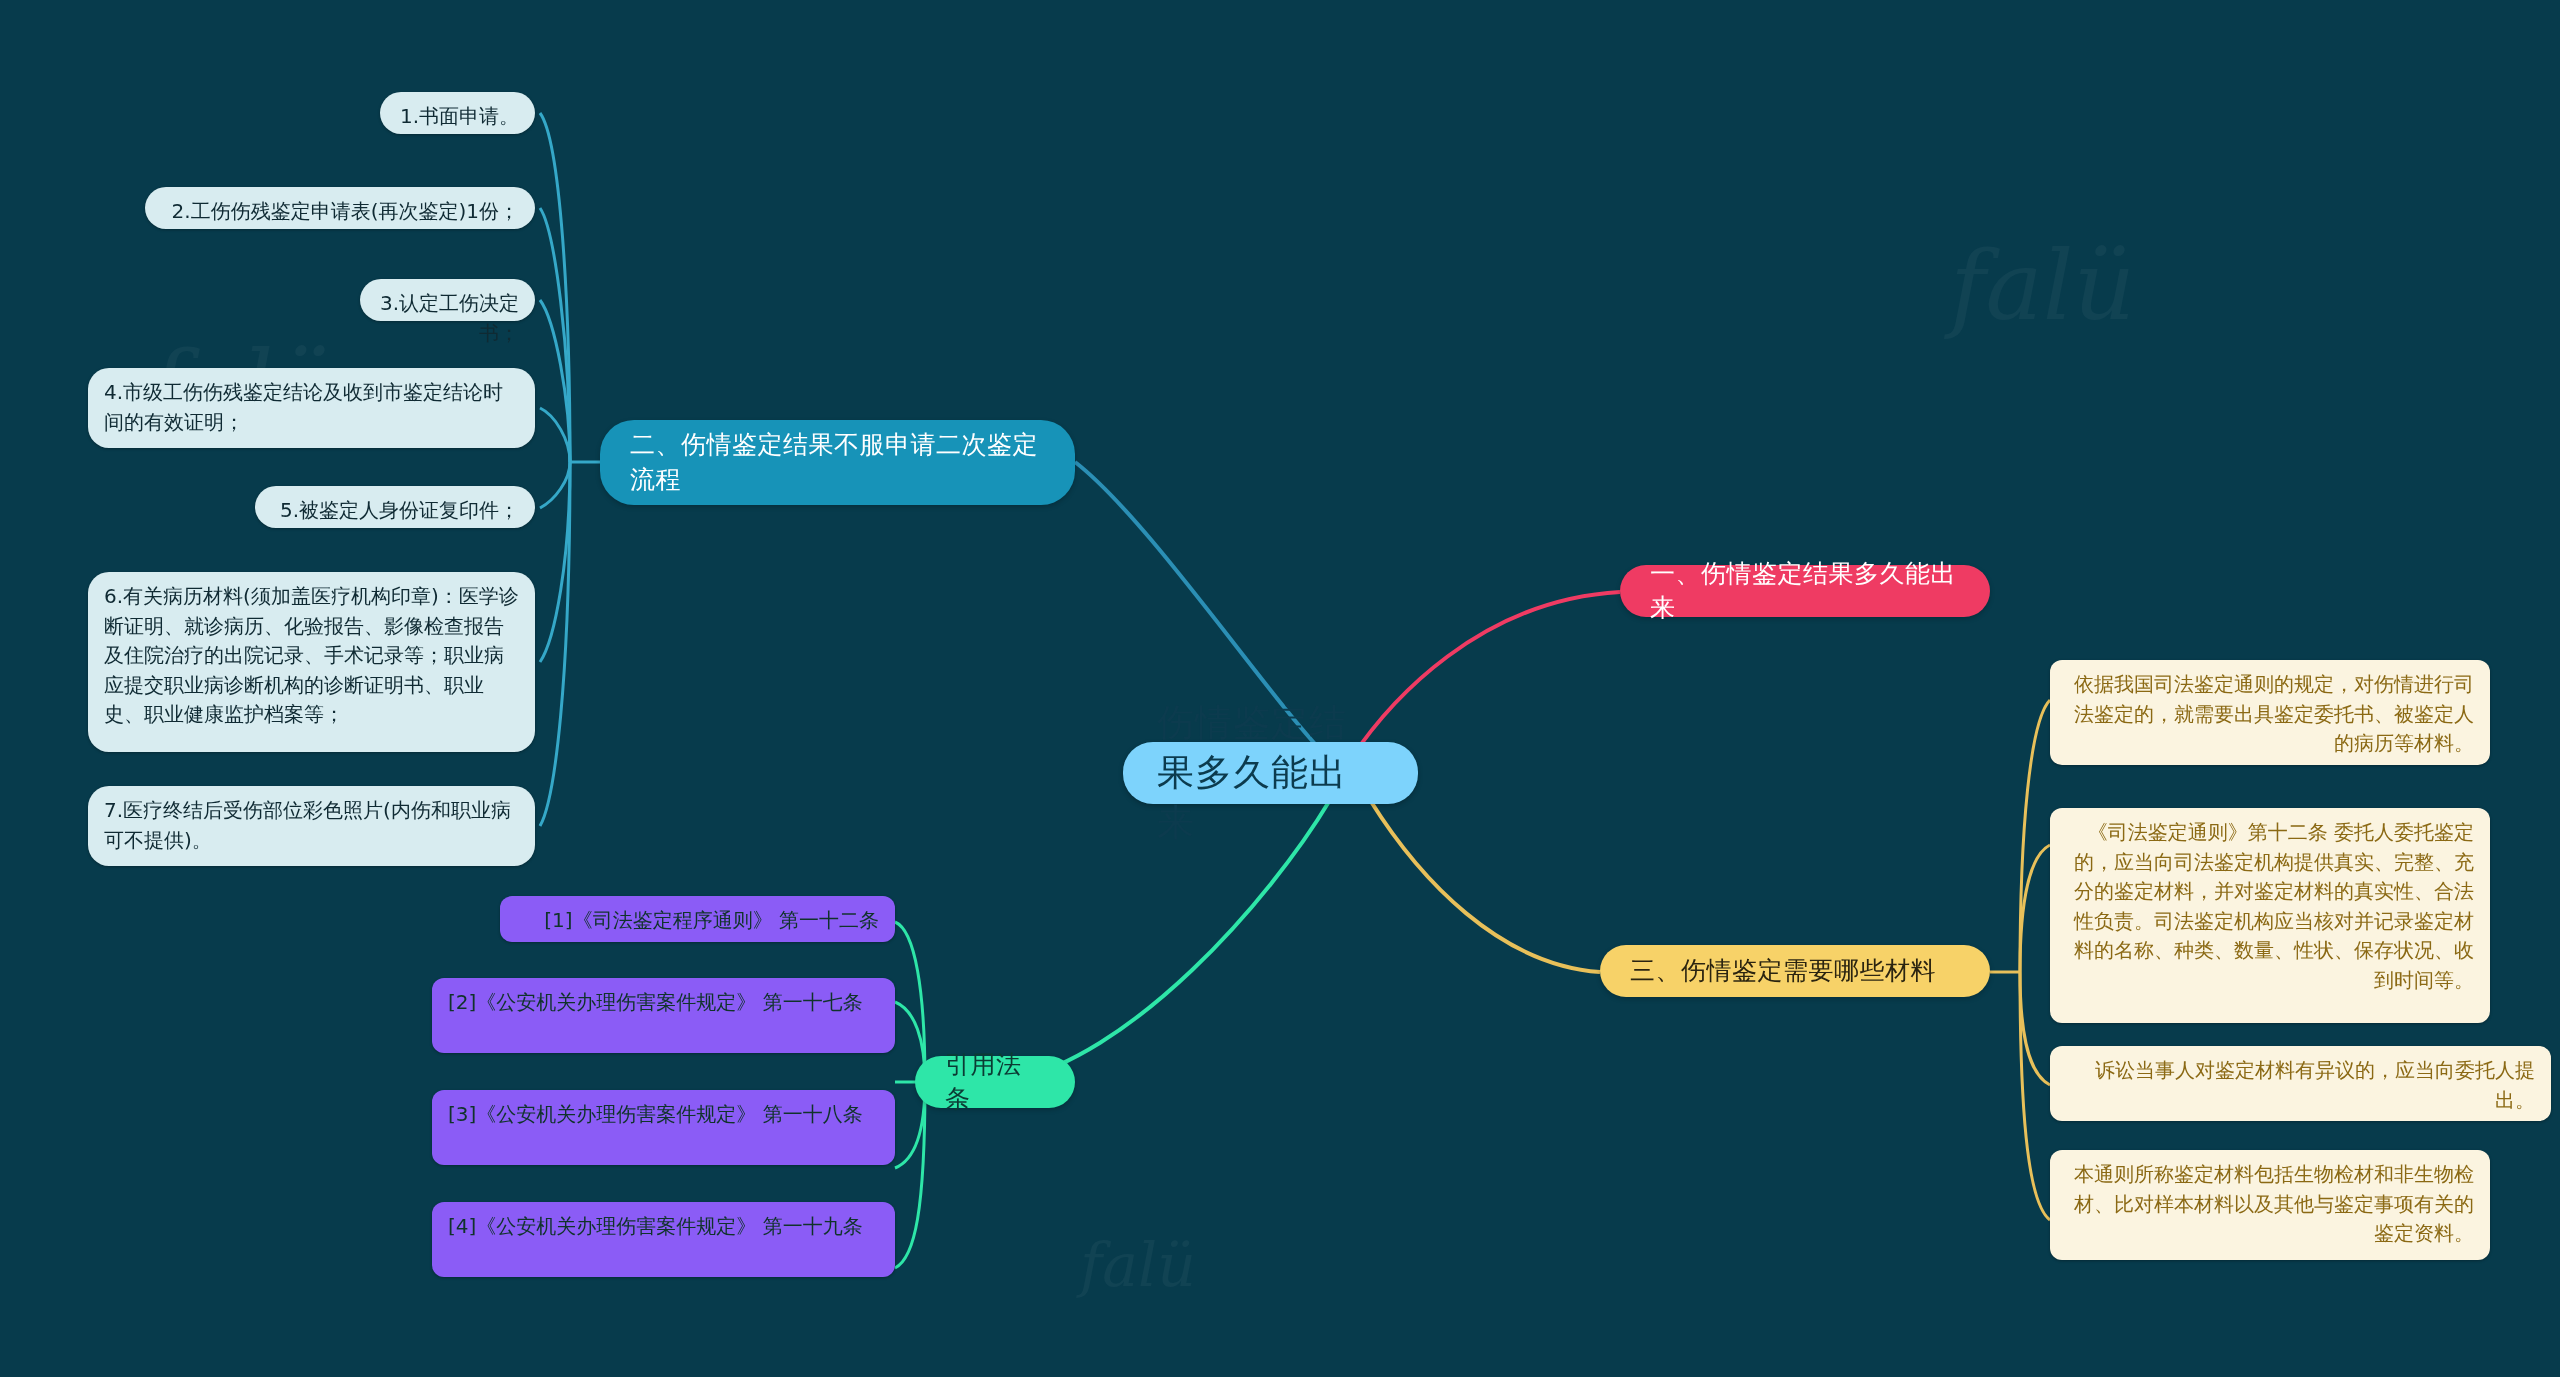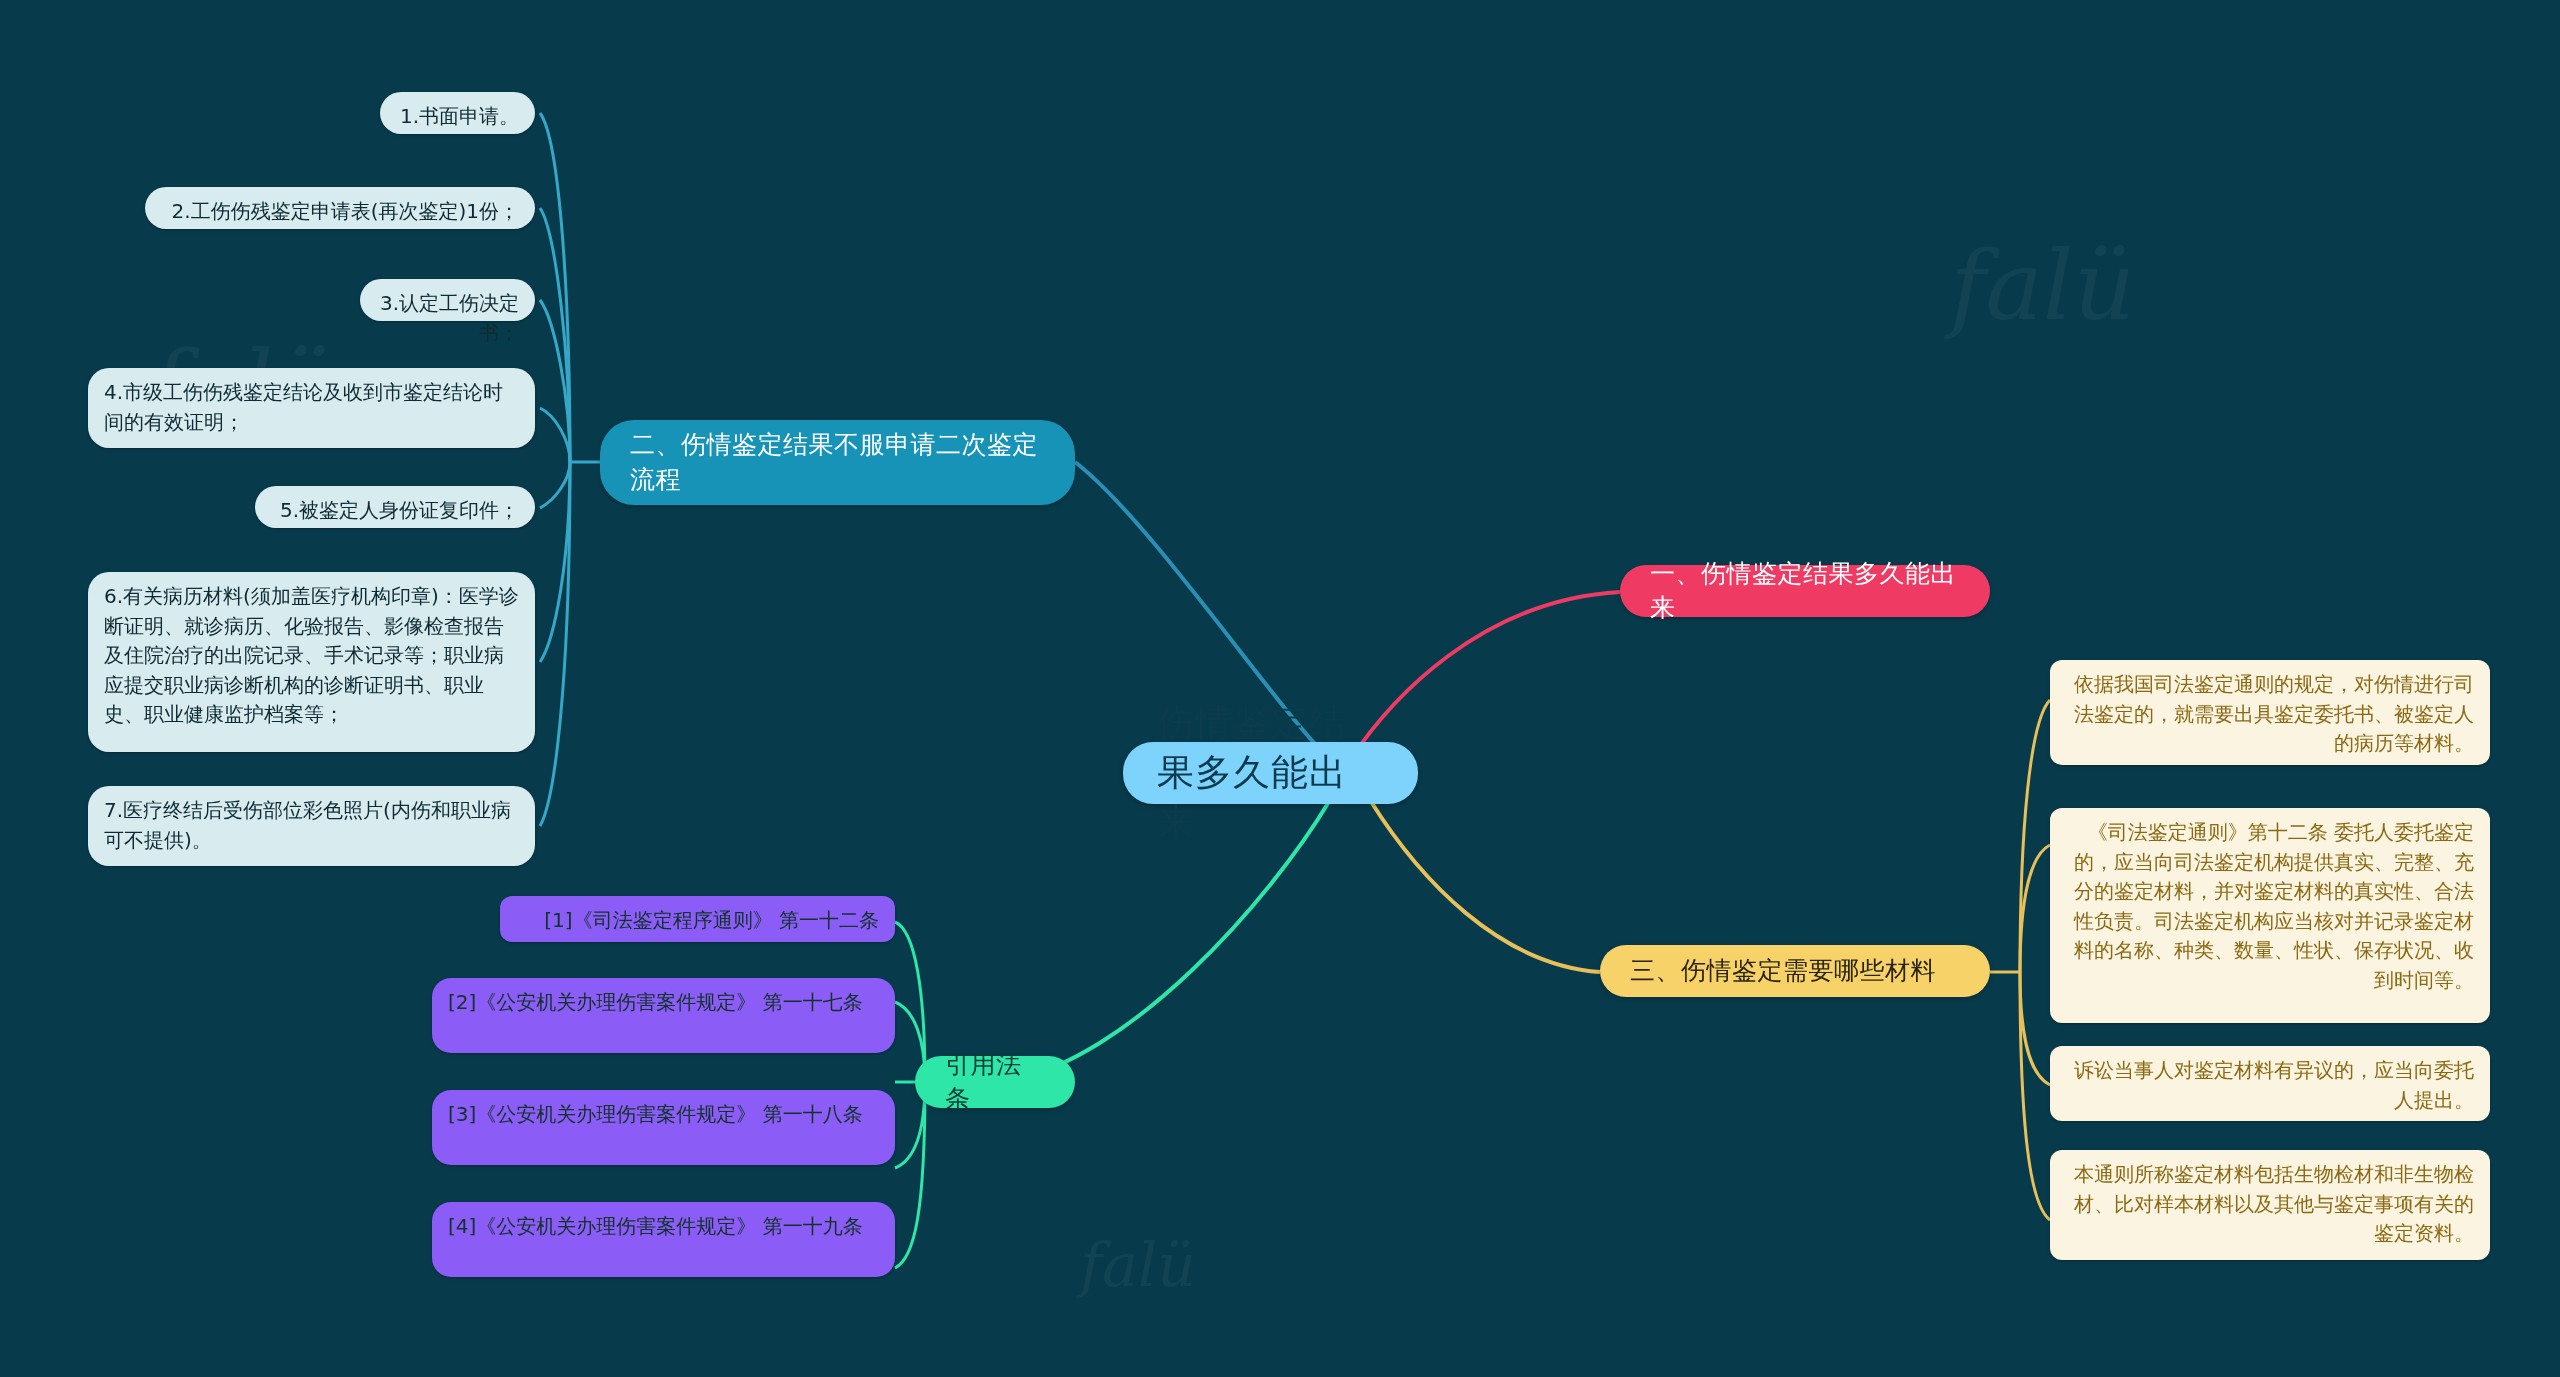--- a/index.html
+++ b/index.html
@@ -70,21 +70,21 @@
     color: #0f2a33;
     text-align: right;
     border-radius: 21px;
   }
   .leaf-blue.wrapL { text-align: left; }
   .leaf-green {
     background: #8b5cf6;
     color: #10332a;
     text-align: right;
   }
-  .leaf-green.wrapL { text-align: left; border-radius: 19px; }
+  .leaf-green.wrapL { text-align: left; }
   .leaf-cream {
     background: #fbf4e0;
     color: #8b6914;
     text-align: right;
   }
   .wm {
     position: absolute;
     color: rgba(255,255,255,.045);
     font-size: 96px;
     font-style: italic;
@@ -186,21 +186,21 @@
   </div>
 
   <div class="node leaf leaf-cream" style="left:2050px;top:660px;width:440px;height:105px;align-items:flex-start;">
     <span>依据我国司法鉴定通则的规定，对伤情进行司法鉴定的，就需要出具鉴定委托书、被鉴定人的病历等材料。</span>
   </div>
 
   <div class="node leaf leaf-cream" style="left:2050px;top:808px;width:440px;height:215px;align-items:flex-start;">
     <span>《司法鉴定通则》第十二条 委托人委托鉴定的，应当向司法鉴定机构提供真实、完整、充分的鉴定材料，并对鉴定材料的真实性、合法性负责。司法鉴定机构应当核对并记录鉴定材料的名称、种类、数量、性状、保存状况、收到时间等。</span>
   </div>
 
-  <div class="node leaf leaf-cream" style="left:2050px;top:1046px;width:440px;height:75px;align-items:flex-start;">
+  <div class="node leaf leaf-cream" style="left:2050px;top:1046px;width:501px;height:75px;align-items:flex-start;">
     <span>诉讼当事人对鉴定材料有异议的，应当向委托人提出。</span>
   </div>
 
   <div class="node leaf leaf-cream" style="left:2050px;top:1150px;width:440px;height:110px;align-items:flex-start;">
     <span>本通则所称鉴定材料包括生物检材和非生物检材、比对样本材料以及其他与鉴定事项有关的鉴定资料。</span>
   </div>
 
   <div class="node leaf leaf-green" style="left:500px;top:896px;width:395px;height:46px;">
     <span>[1]《司法鉴定程序通则》 第一十二条</span>
   </div>

